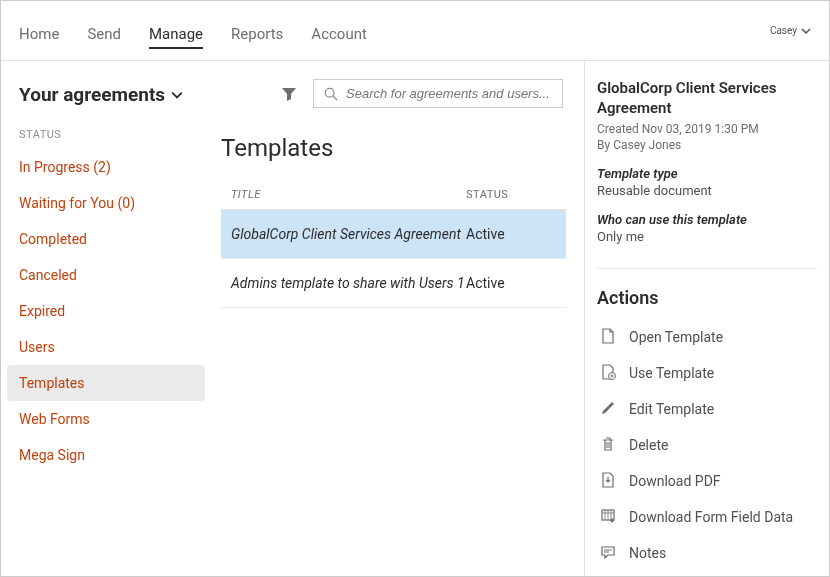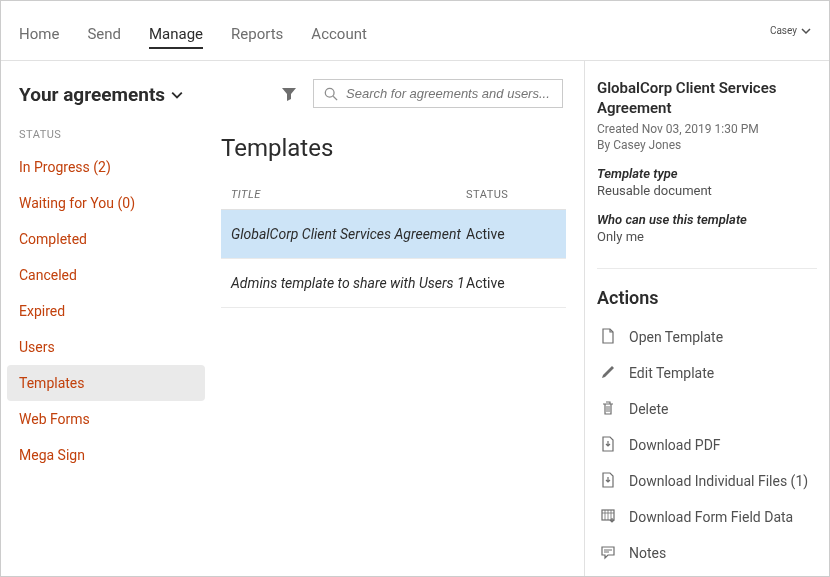--- a/index.html
+++ b/index.html
@@ -284,20 +284,30 @@
         <svg width="16" height="16" viewBox="0 0 16 16">
             <path d="M3 1h7l3 3v11H3V1z" stroke="currentColor" fill="none" stroke-width="1.2"></path>
             <path d="M10 1v3h3" stroke="currentColor" fill="none" stroke-width="1.2"></path>
           </svg>
       </span>
       <span>Open Template</span>
     </div>
     <div class="action">
       <span class="icon">
         <svg width="16" height="16" viewBox="0 0 16 16">
+            <path d="M3 1h7l3 3v11H3V1z" stroke="currentColor" fill="none" stroke-width="1.2"></path>
+            <circle cx="12" cy="12" r="3.5" fill="#fff" stroke="currentColor" stroke-width="1"></circle>
+            <path d="M12 10.5v3M10.5 12h3" stroke="currentColor" stroke-width="1"></path>
+          </svg>
+      </span>
+      <span>Use Template</span>
+    </div>
+    <div class="action">
+      <span class="icon">
+        <svg width="16" height="16" viewBox="0 0 16 16">
             <path d="M2 14l1-3 9-9 2 2-9 9-3 1z" fill="currentColor"></path>
           </svg>
       </span>
       <span>Edit Template</span>
     </div>
     <div class="action">
       <span class="icon">
         <svg width="16" height="16" viewBox="0 0 16 16">
             <path d="M3 4h10M5 4v10h6V4M6 2h4v2" stroke="currentColor" fill="none" stroke-width="1.2"></path>
             <path d="M7 6v6M9 6v6" stroke="currentColor" stroke-width="1"></path>
@@ -306,29 +316,20 @@
       <span>Delete</span>
     </div>
     <div class="action">
       <span class="icon">
         <svg width="16" height="16" viewBox="0 0 16 16">
             <path d="M3 1h7l3 3v11H3V1z" stroke="currentColor" fill="none" stroke-width="1.2"></path>
             <path d="M8 5v5M6 8l2 2 2-2" stroke="currentColor" fill="none" stroke-width="1.2"></path>
           </svg>
       </span>
       <span>Download PDF</span>
-    </div>
-    <div class="action">
-      <span class="icon">
-        <svg width="16" height="16" viewBox="0 0 16 16">
-            <path d="M3 1h7l3 3v11H3V1z" stroke="currentColor" fill="none" stroke-width="1.2"></path>
-            <path d="M8 5v5M6 8l2 2 2-2" stroke="currentColor" fill="none" stroke-width="1.2"></path>
-          </svg>
-      </span>
-      <span>Download Individual Files (1)</span>
     </div>
     <div class="action">
       <span class="icon">
         <svg width="16" height="16" viewBox="0 0 16 16">
             <rect x="2" y="2" width="12" height="10" stroke="currentColor" fill="none" stroke-width="1.2"></rect>
             <path d="M2 5h12M5 2v10M8 2v10M11 2v10" stroke="currentColor" stroke-width="0.8"></path>
             <path d="M12 10v4M10 12l2 2 2-2" stroke="currentColor" fill="none" stroke-width="1.2"></path>
           </svg>
       </span>
       <span>Download Form Field Data</span>

